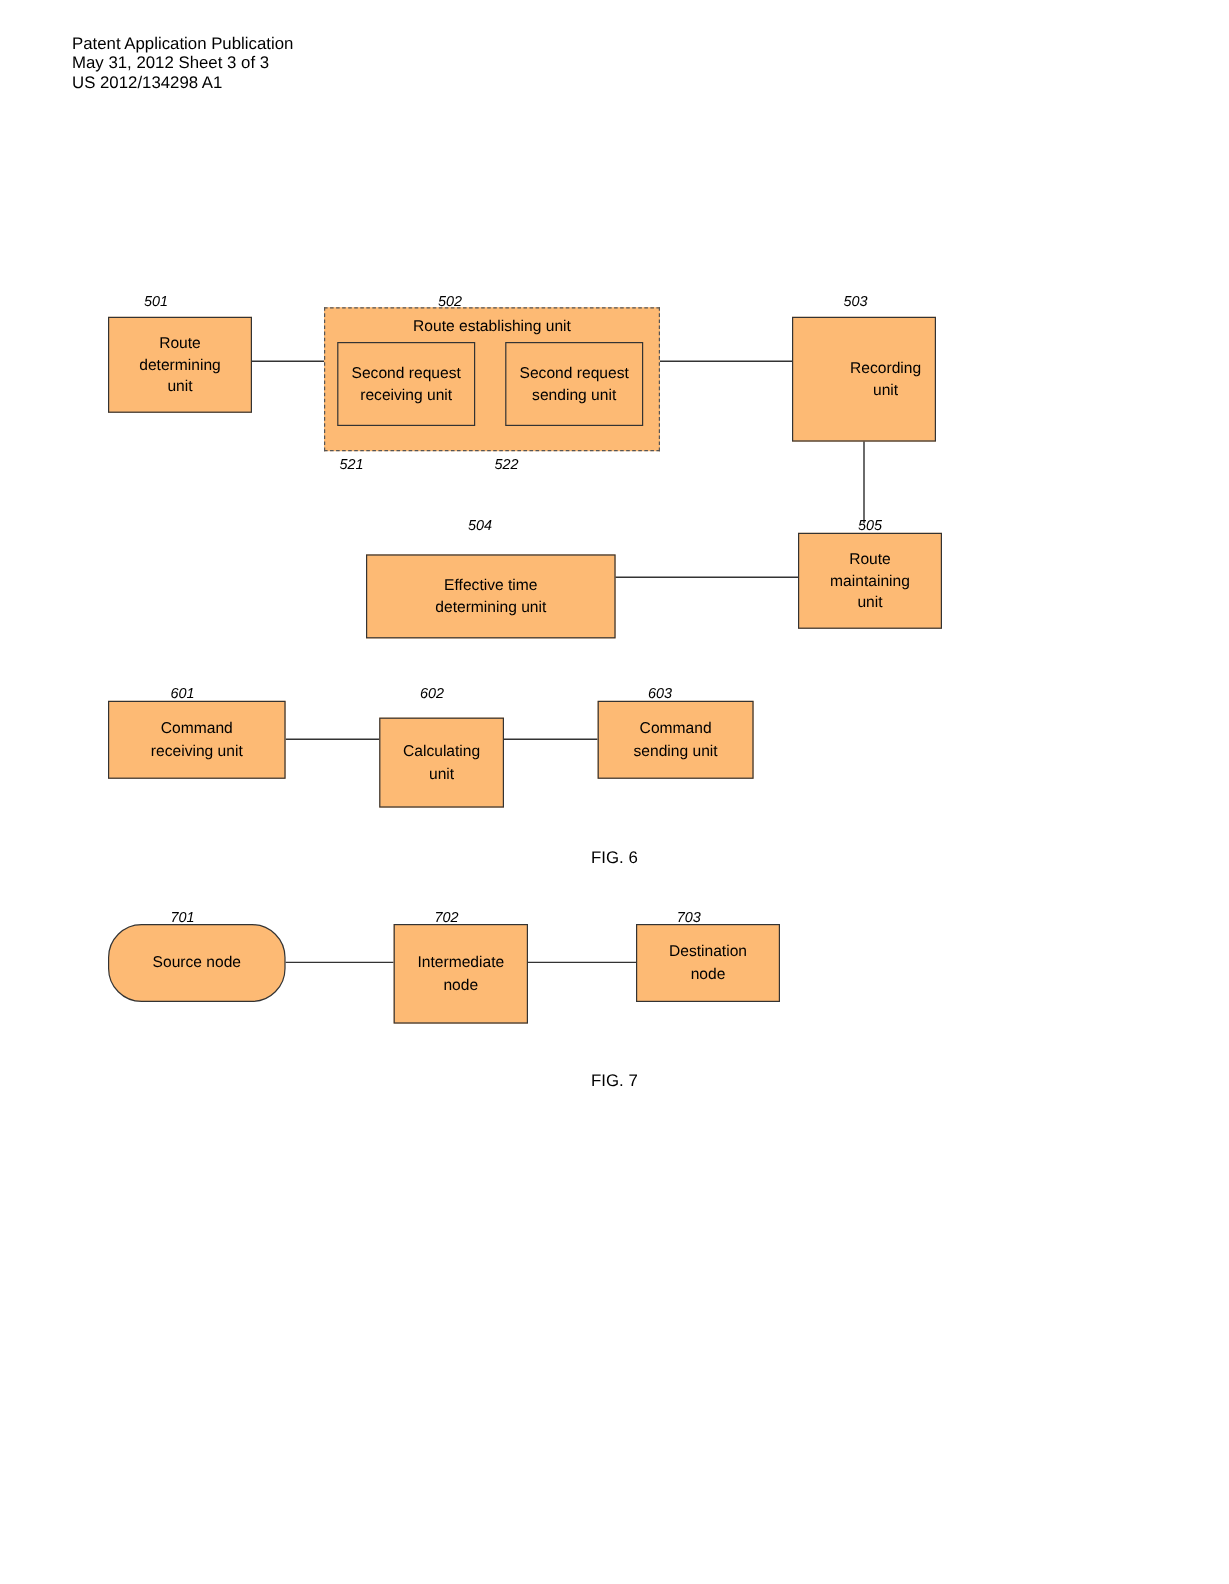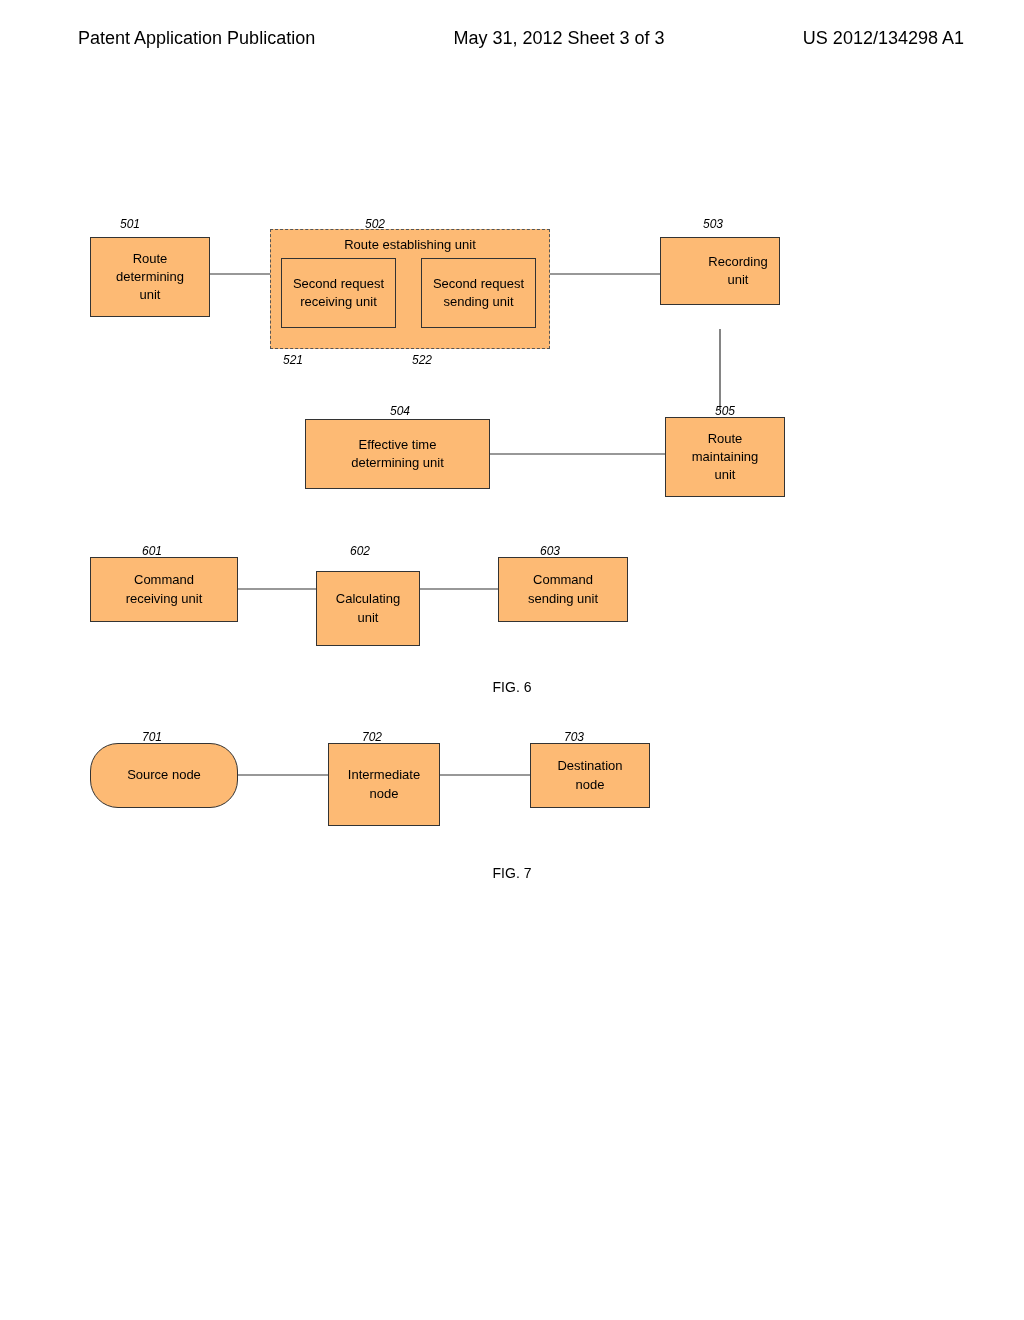--- a/index.html
+++ b/index.html
@@ -9,23 +9,24 @@
       width: 1024px;
       min-height: 1320px;
       position: relative;
       color: #000;
     }
 
     
     .header {
       display: flex;
       justify-content: space-between;
-      padding: 28px 60px 10px 78px;
-      font-size: 18px;
+      padding: 28px 60px 10px 60px;
+      font-size: 14px;
       border-bottom: none;
+      flex-direction: column;
     }
 
     
     .content {
       padding: 40px 60px;
       position: relative;
     }
 
     
     .diagram {
@@ -135,27 +136,27 @@
       <div class="box" style="position:absolute; left:150px; top:28px; width:115px; height:70px; border:1px solid #333;">
         <span>Second request<br>sending unit</span>
       </div>
     </div>
 
     <span class="label-num" style="left:223px; top:254px;">521</span>
     <span class="label-num" style="left:352px; top:254px;">522</span>
 
     <span class="label-num" style="left:643px; top:118px;">503</span>
 
-    <div class="box" style="left:600px; top:138px; width:120px; height:68px;padding-left:36px;">
+    <div class="box" style="left:600px; top:138px; width:120px; height:104px;padding-left:36px;">
       <span>Recording unit</span>
     </div>
 
     <span class="label-num" style="left:330px; top:305px;">504</span>
 
-    <div class="box" style="left:245px; top:320px; width:185px; height:70px;">
+    <div class="box" style="left:245px; top:336px; width:208px; height:70px;">
       <span>Effective time<br>determining unit</span>
     </div>
 
     <span class="label-num" style="left:655px; top:305px;">505</span>
 
     <div class="box" style="left:605px; top:318px; width:120px; height:80px;">
       <span>Route<br>maintaining<br>unit</span>
     </div>
 
   </div>

